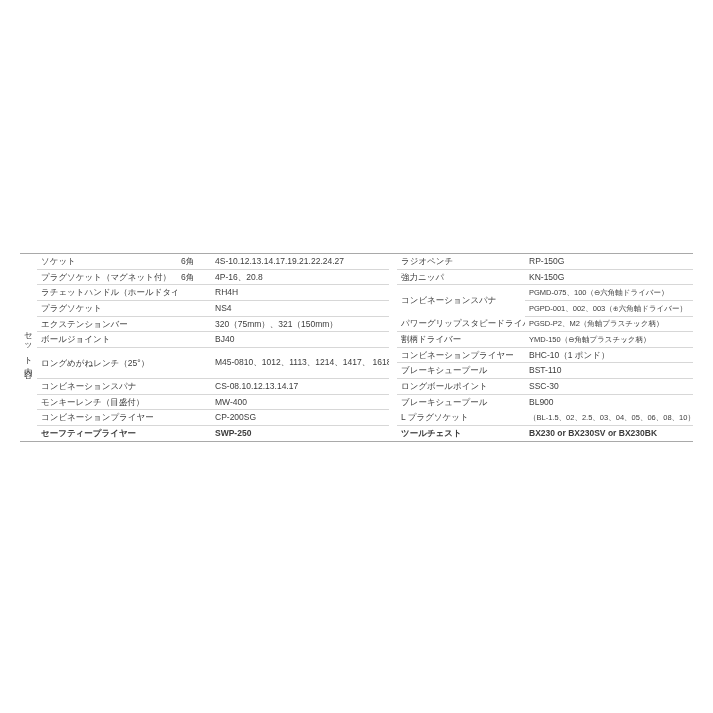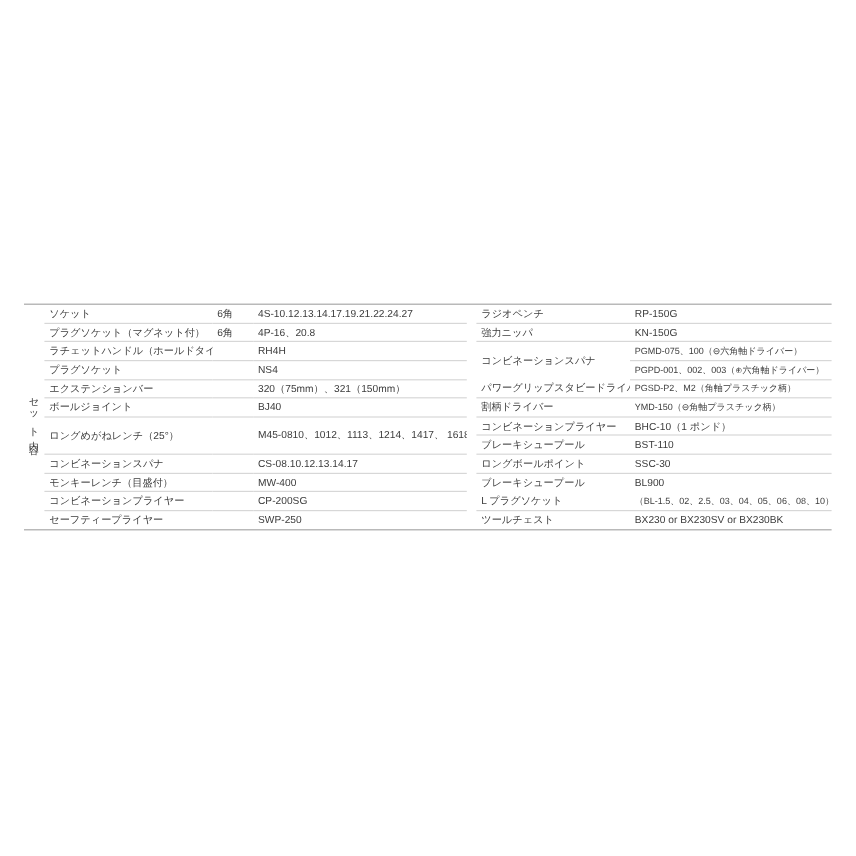--- a/index.html
+++ b/index.html
@@ -34,20 +34,21 @@
   table.spec td {
     border: 0;
     border-bottom: 1px solid #d7d7d7;
     padding: 2px 4px 2px 4px;
     vertical-align: middle;
     white-space: nowrap;
     overflow: hidden;
   }
   table.spec tr:last-child td {
     border-bottom: 0;
+    font-weight: bold;
   }
   
   td.vlabel {
     width: 17px;
     border-bottom: 0 !important;
     border-right: 1px solid #d7d7d7;
     text-align: center;
     padding: 0;
     background: #ffffff;
   }

